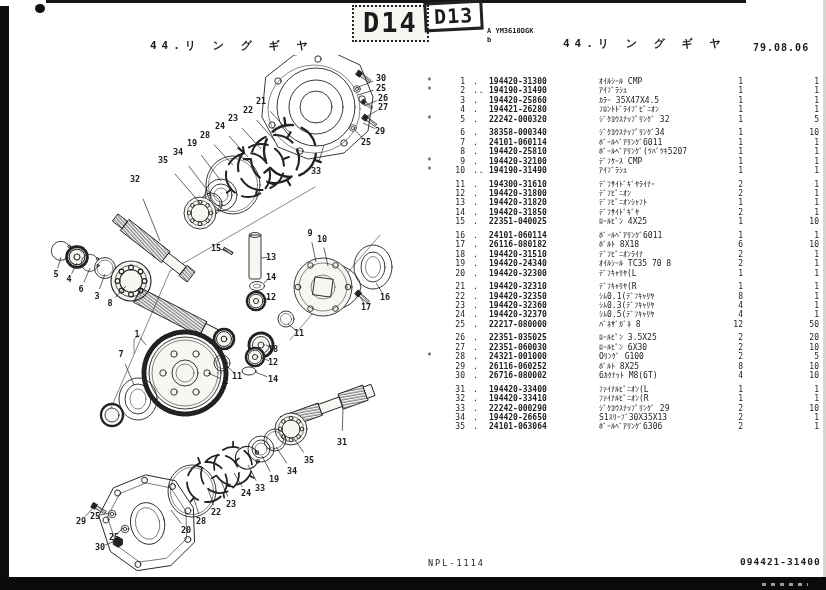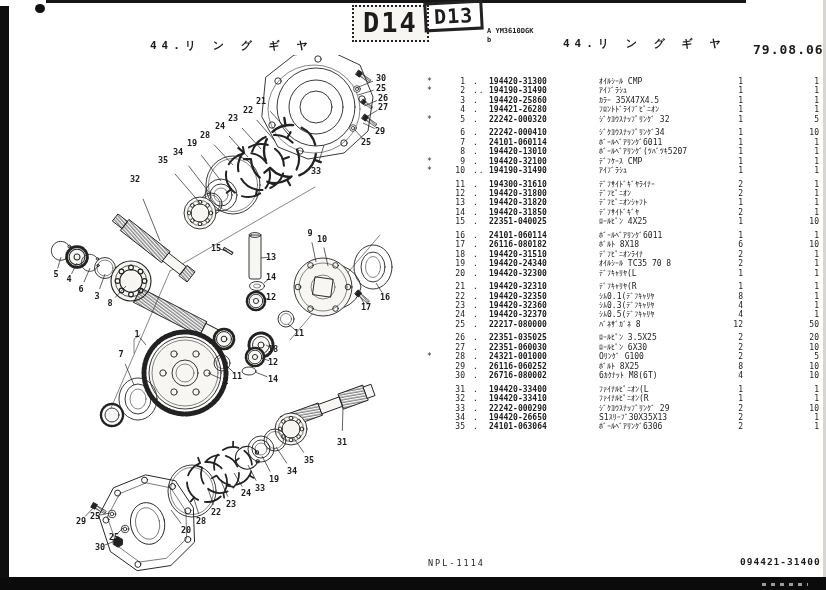--- a/index.html
+++ b/index.html
@@ -16,21 +16,21 @@
     background:repeating-linear-gradient(90deg,#9a9a9a 0 4px,transparent 4px 9px);}
   
   .d14{left:352px;top:5px;border:2px dotted #222;padding:0 9px 2px 9px;font-size:27px;font-weight:bold;
        letter-spacing:2px;background:#f7f6f2;}
   .d13{left:424px;top:1px;border:3px solid #222;padding:0 7px;font-size:20px;font-weight:bold;
        transform:rotate(-3deg);letter-spacing:1px;}
   .model{left:487px;top:27px;font-size:7px;line-height:9px;white-space:pre;font-weight:bold;}
   .title{font-size:11px;font-weight:bold;letter-spacing:5px;white-space:nowrap;}
   .title-left{left:150px;top:38px;}
   .title-right{left:563px;top:36px;}
-  .date{left:753px;top:42px;font-size:13px;font-weight:bold;letter-spacing:1px;}
+  .date{left:753px;top:42px;font-size:10px;font-weight:bold;letter-spacing:1px;}
   
   .footer-left{left:428px;top:558px;font-size:8.5px;letter-spacing:2px;}
   .footer-right{left:740px;top:556px;font-size:9.5px;font-weight:bold;letter-spacing:1px;}
   
   .ptable{left:427px;top:77px;width:392px;font-size:8px;line-height:9.45px;}
   .prow{display:grid;grid-template-columns:14px 24px 22px 100px 120px 36px 76px;}
   .c-star{text-align:left;}
   .c-no{text-align:right;}
   .c-dots{padding-left:8px;letter-spacing:1px;}
   .c-part{padding-left:2px;font-weight:bold;}
@@ -449,39 +449,39 @@
           <span class="c-part">22242-000320</span>
           <span class="c-desc">ｼﾞｸﾖｳｽﾅｯﾌﾟﾘﾝｸﾞ 32</span>
           <span class="c-qty">1</span>
           <span class="c-pack">5</span>
         </div>
         <div class="pgap"></div>
         <div class="prow">
           <span class="c-star"></span>
           <span class="c-no">6</span>
           <span class="c-dots">.</span>
-          <span class="c-part">22242-000410</span>
+          <span class="c-part">38358-000340</span>
           <span class="c-desc">ｼﾞｸﾖｳｽﾅｯﾌﾟﾘﾝｸﾞ34</span>
           <span class="c-qty">1</span>
           <span class="c-pack">10</span>
         </div>
         <div class="prow">
           <span class="c-star"></span>
           <span class="c-no">7</span>
           <span class="c-dots">.</span>
           <span class="c-part">24101-060114</span>
           <span class="c-desc">ﾎﾞｰﾙﾍﾞｱﾘﾝｸﾞ6011</span>
           <span class="c-qty">1</span>
           <span class="c-pack">1</span>
         </div>
         <div class="prow">
           <span class="c-star"></span>
           <span class="c-no">8</span>
           <span class="c-dots">.</span>
-          <span class="c-part">194420-13010</span>
+          <span class="c-part">194420-25810</span>
           <span class="c-desc">ﾎﾞｰﾙﾍﾞｱﾘﾝｸﾞ(ﾂﾊﾞﾂｷ5207</span>
           <span class="c-qty">1</span>
           <span class="c-pack">1</span>
         </div>
         <div class="prow">
           <span class="c-star">*</span>
           <span class="c-no">9</span>
           <span class="c-dots">.</span>
           <span class="c-part">194420-32100</span>
           <span class="c-desc">ﾃﾞﾌｹｰｽ CMP</span>

